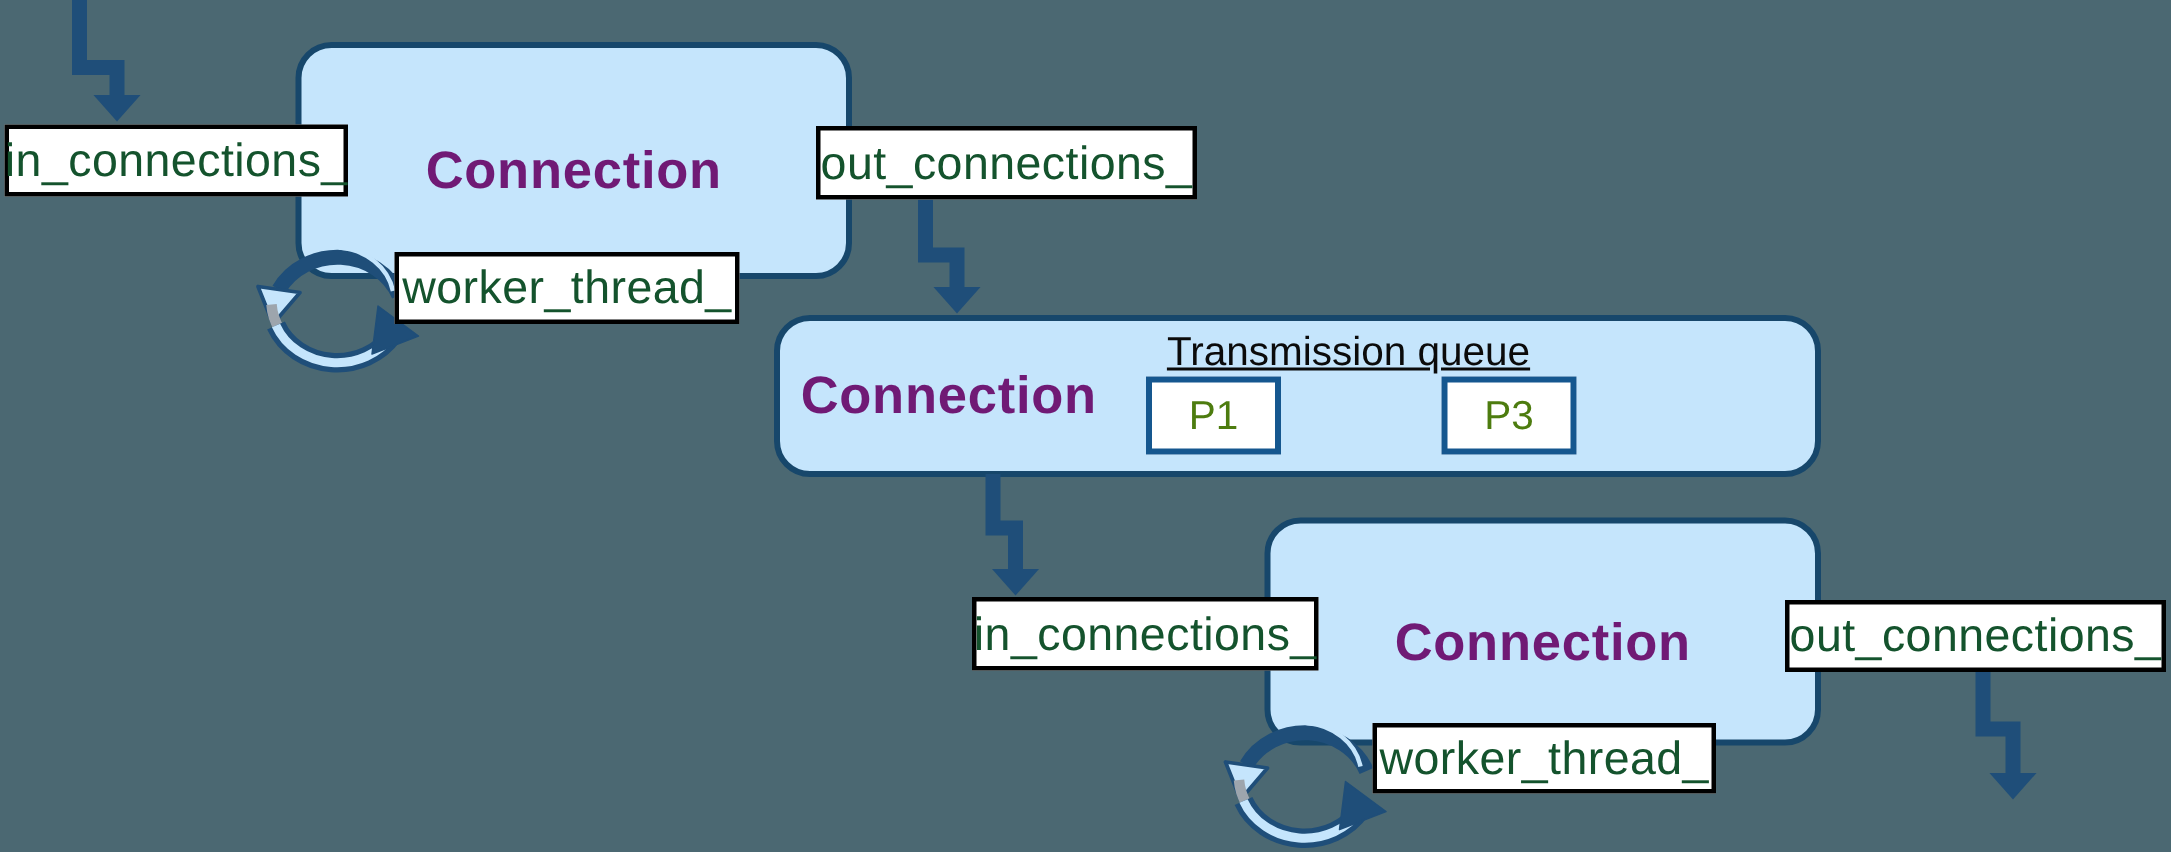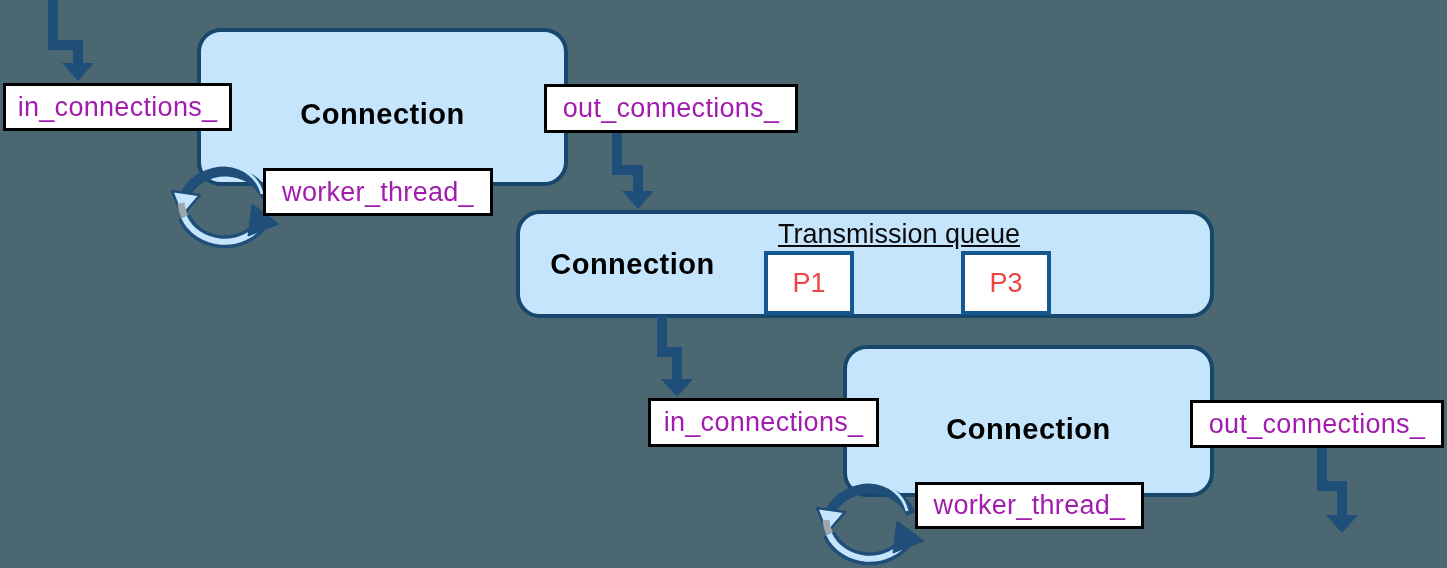--- a/index.html
+++ b/index.html
@@ -21,22 +21,22 @@
     background: #C5E5FC;
     border: 4px solid #17476B;
     border-radius: 24px;
     box-sizing: border-box;
     display: flex;
     align-items: center;
     justify-content: center;
   }
   .node-title {
     font-weight: bold;
-    font-size: 29px;
-    color: #000000;
+    font-size: 35px;
+    color: #701a75;
     letter-spacing: 0.5px;
   }
   #node-connection-1 { left: 197px; top: 28px;  width: 371px; height: 158px; padding-top: 14px; }
   #node-connection-2 { left: 516px; top: 210px; width: 698px; height: 108px; }
   #node-connection-3 { left: 843px; top: 345px; width: 371px; height: 152px; padding-top: 16px; }
 
   
   #node-connection-2 .node-title-wrap {
     position: absolute;
     left: 0; top: 0;
@@ -49,46 +49,46 @@
     width: 330px;
     text-align: center;
     font-size: 27px;
     color: #0b0b0b;
     text-decoration: underline;
   }
   .packet {
     position: absolute;
     top: 37px;
     width: 90px;
-    height: 64px;
+    height: 52px;
     background: #FFFFFF;
     border: 4px solid #15578F;
     box-sizing: border-box;
     display: flex;
     align-items: center;
     justify-content: center;
     font-size: 27px;
-    color: #ef4444;
+    color: #4d7c0f;
   }
   #packet-1 { left: 244px; }
   #packet-2 { left: 342px; }
   #packet-3 { left: 441px; }
   #packet-4 { left: 539px; }
 
   
   .label {
     position: absolute;
     background: #FFFFFF;
     border: 3px solid #000000;
     box-sizing: border-box;
     display: flex;
     align-items: center;
     justify-content: center;
-    font-size: 27px;
-    color: #a21caf;
+    font-size: 31px;
+    color: #14532d;
     z-index: 6;
     letter-spacing: 0.3px;
   }
   #label-in-1     { left: 3px;    top: 83px;  width: 229px; height: 48px; }
   #label-out-1    { left: 544px;  top: 84px;  width: 254px; height: 49px; }
   #label-worker-1 { left: 263px;  top: 168px; width: 230px; height: 48px; }
   #label-in-2     { left: 648px;  top: 398px; width: 231px; height: 49px; }
   #label-out-2    { left: 1190px; top: 400px; width: 254px; height: 48px; }
   #label-worker-2 { left: 915px;  top: 482px; width: 229px; height: 47px; }
 

